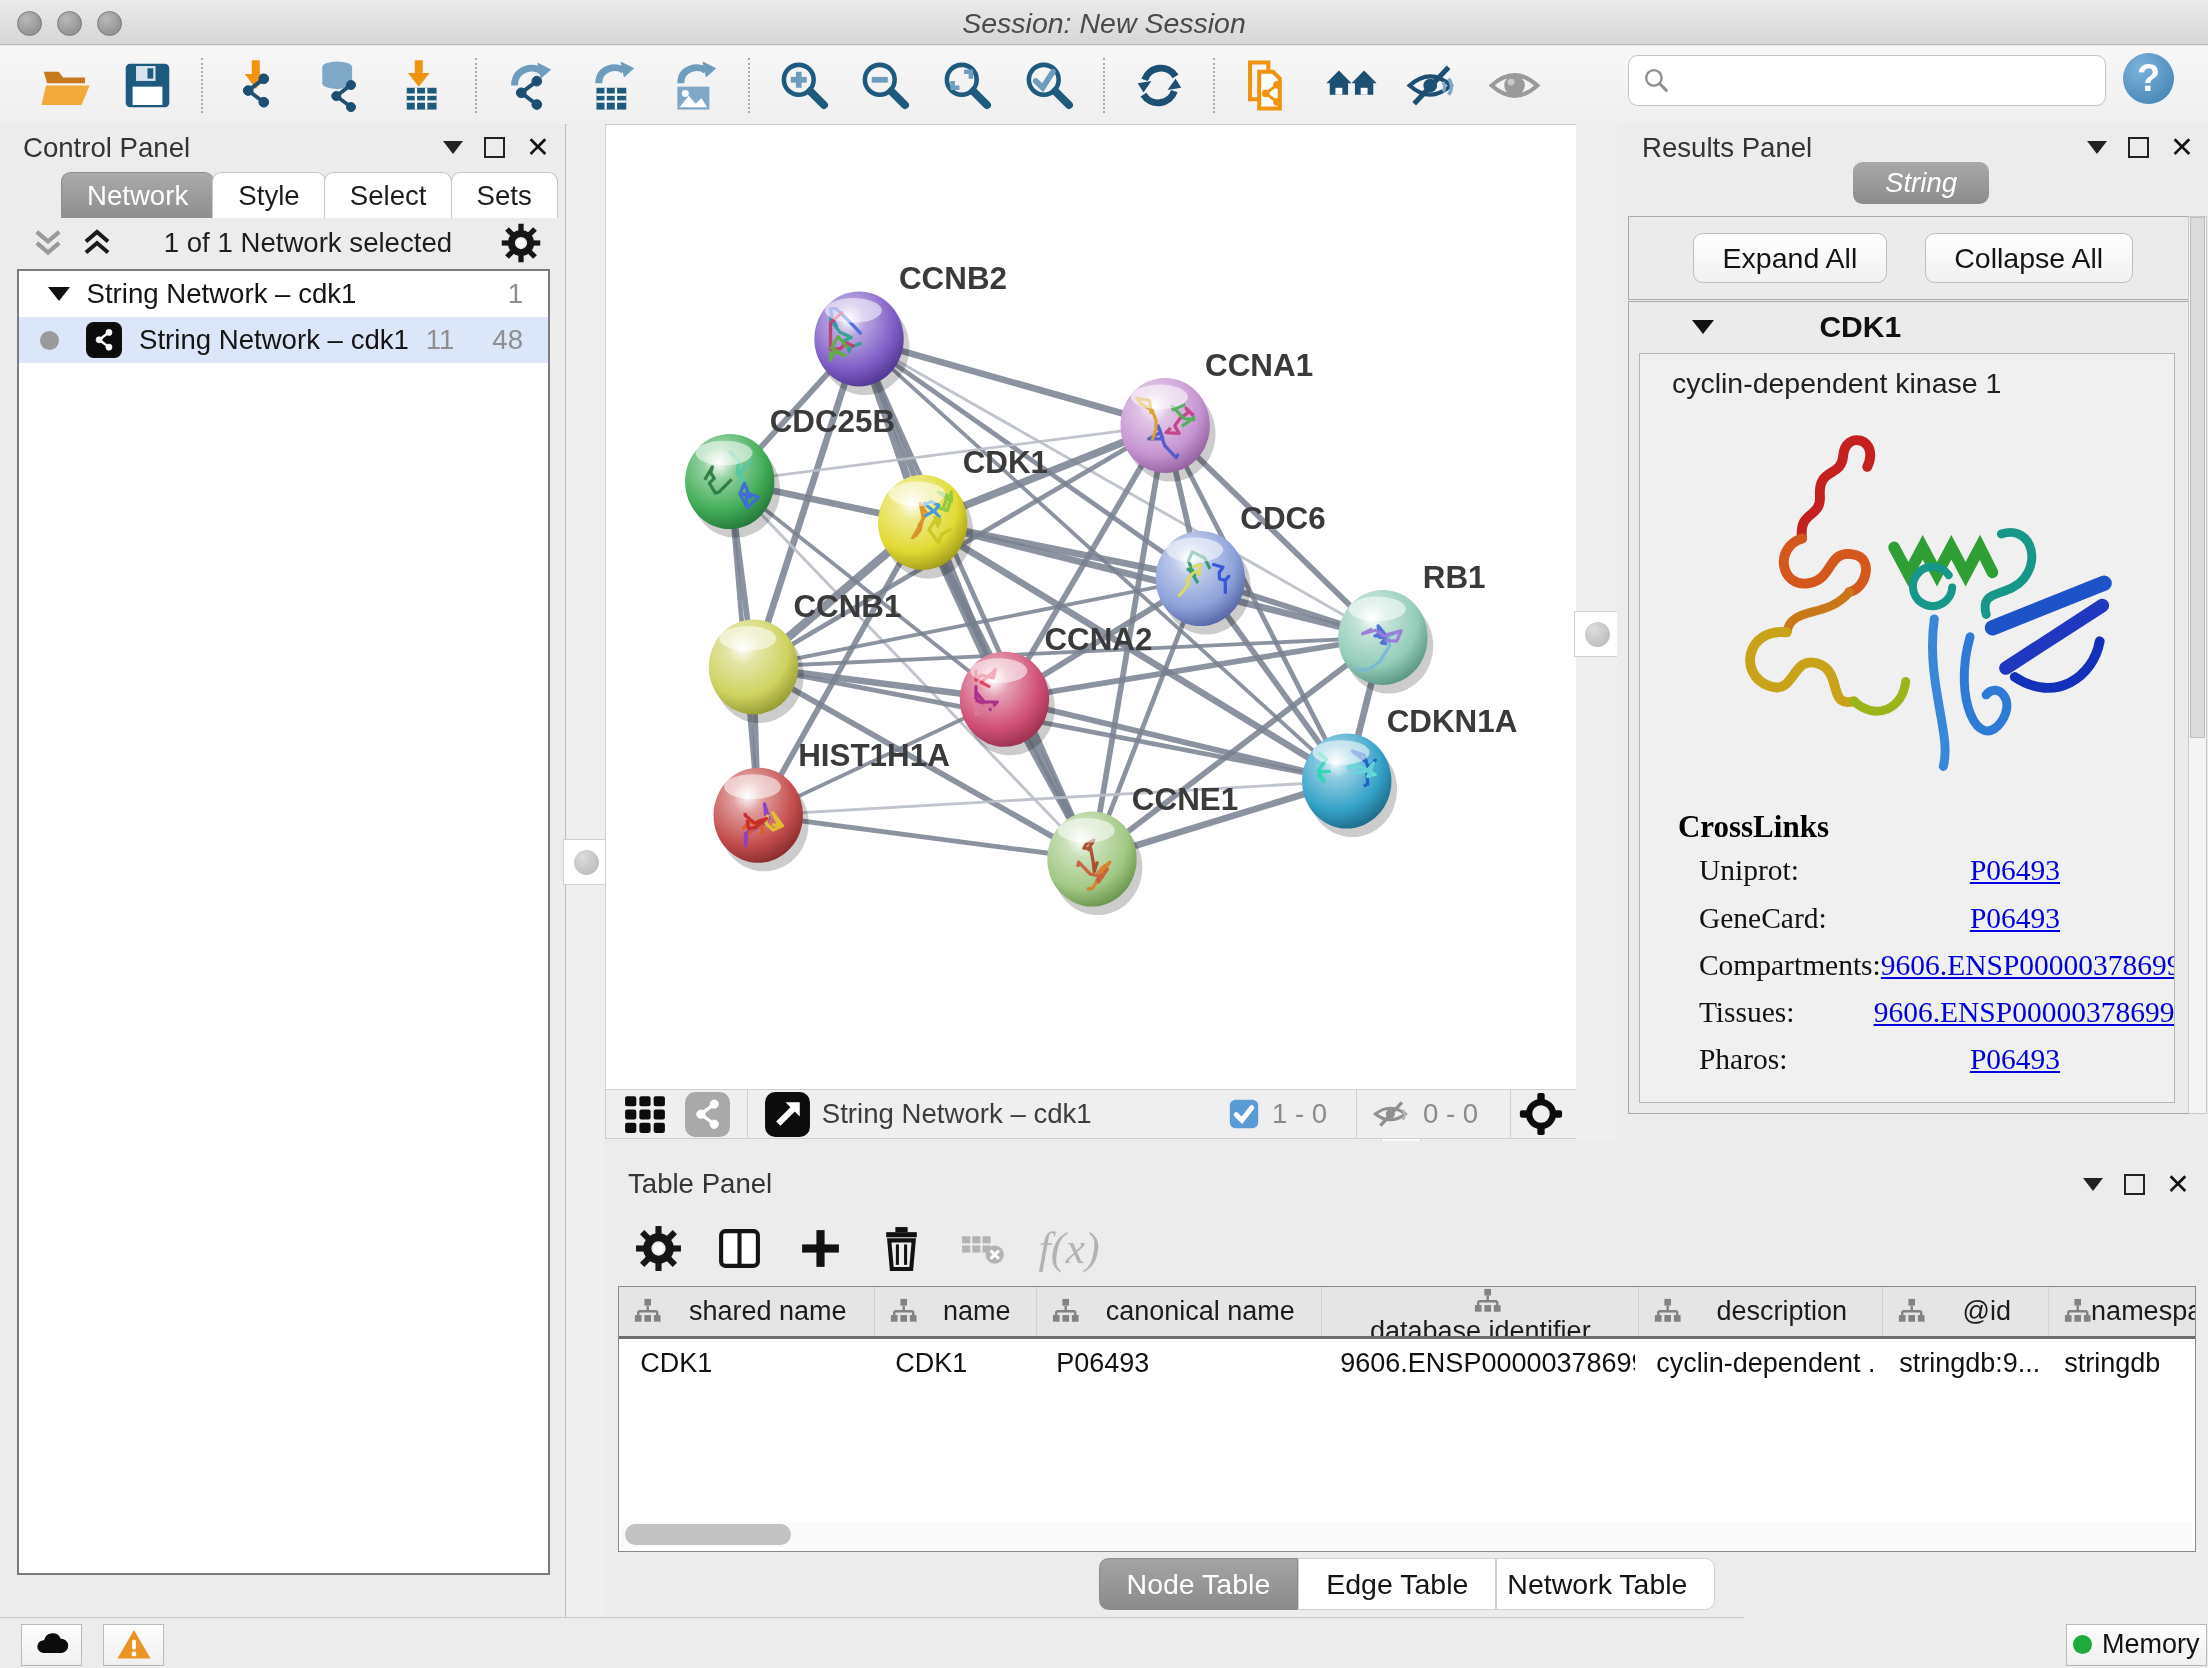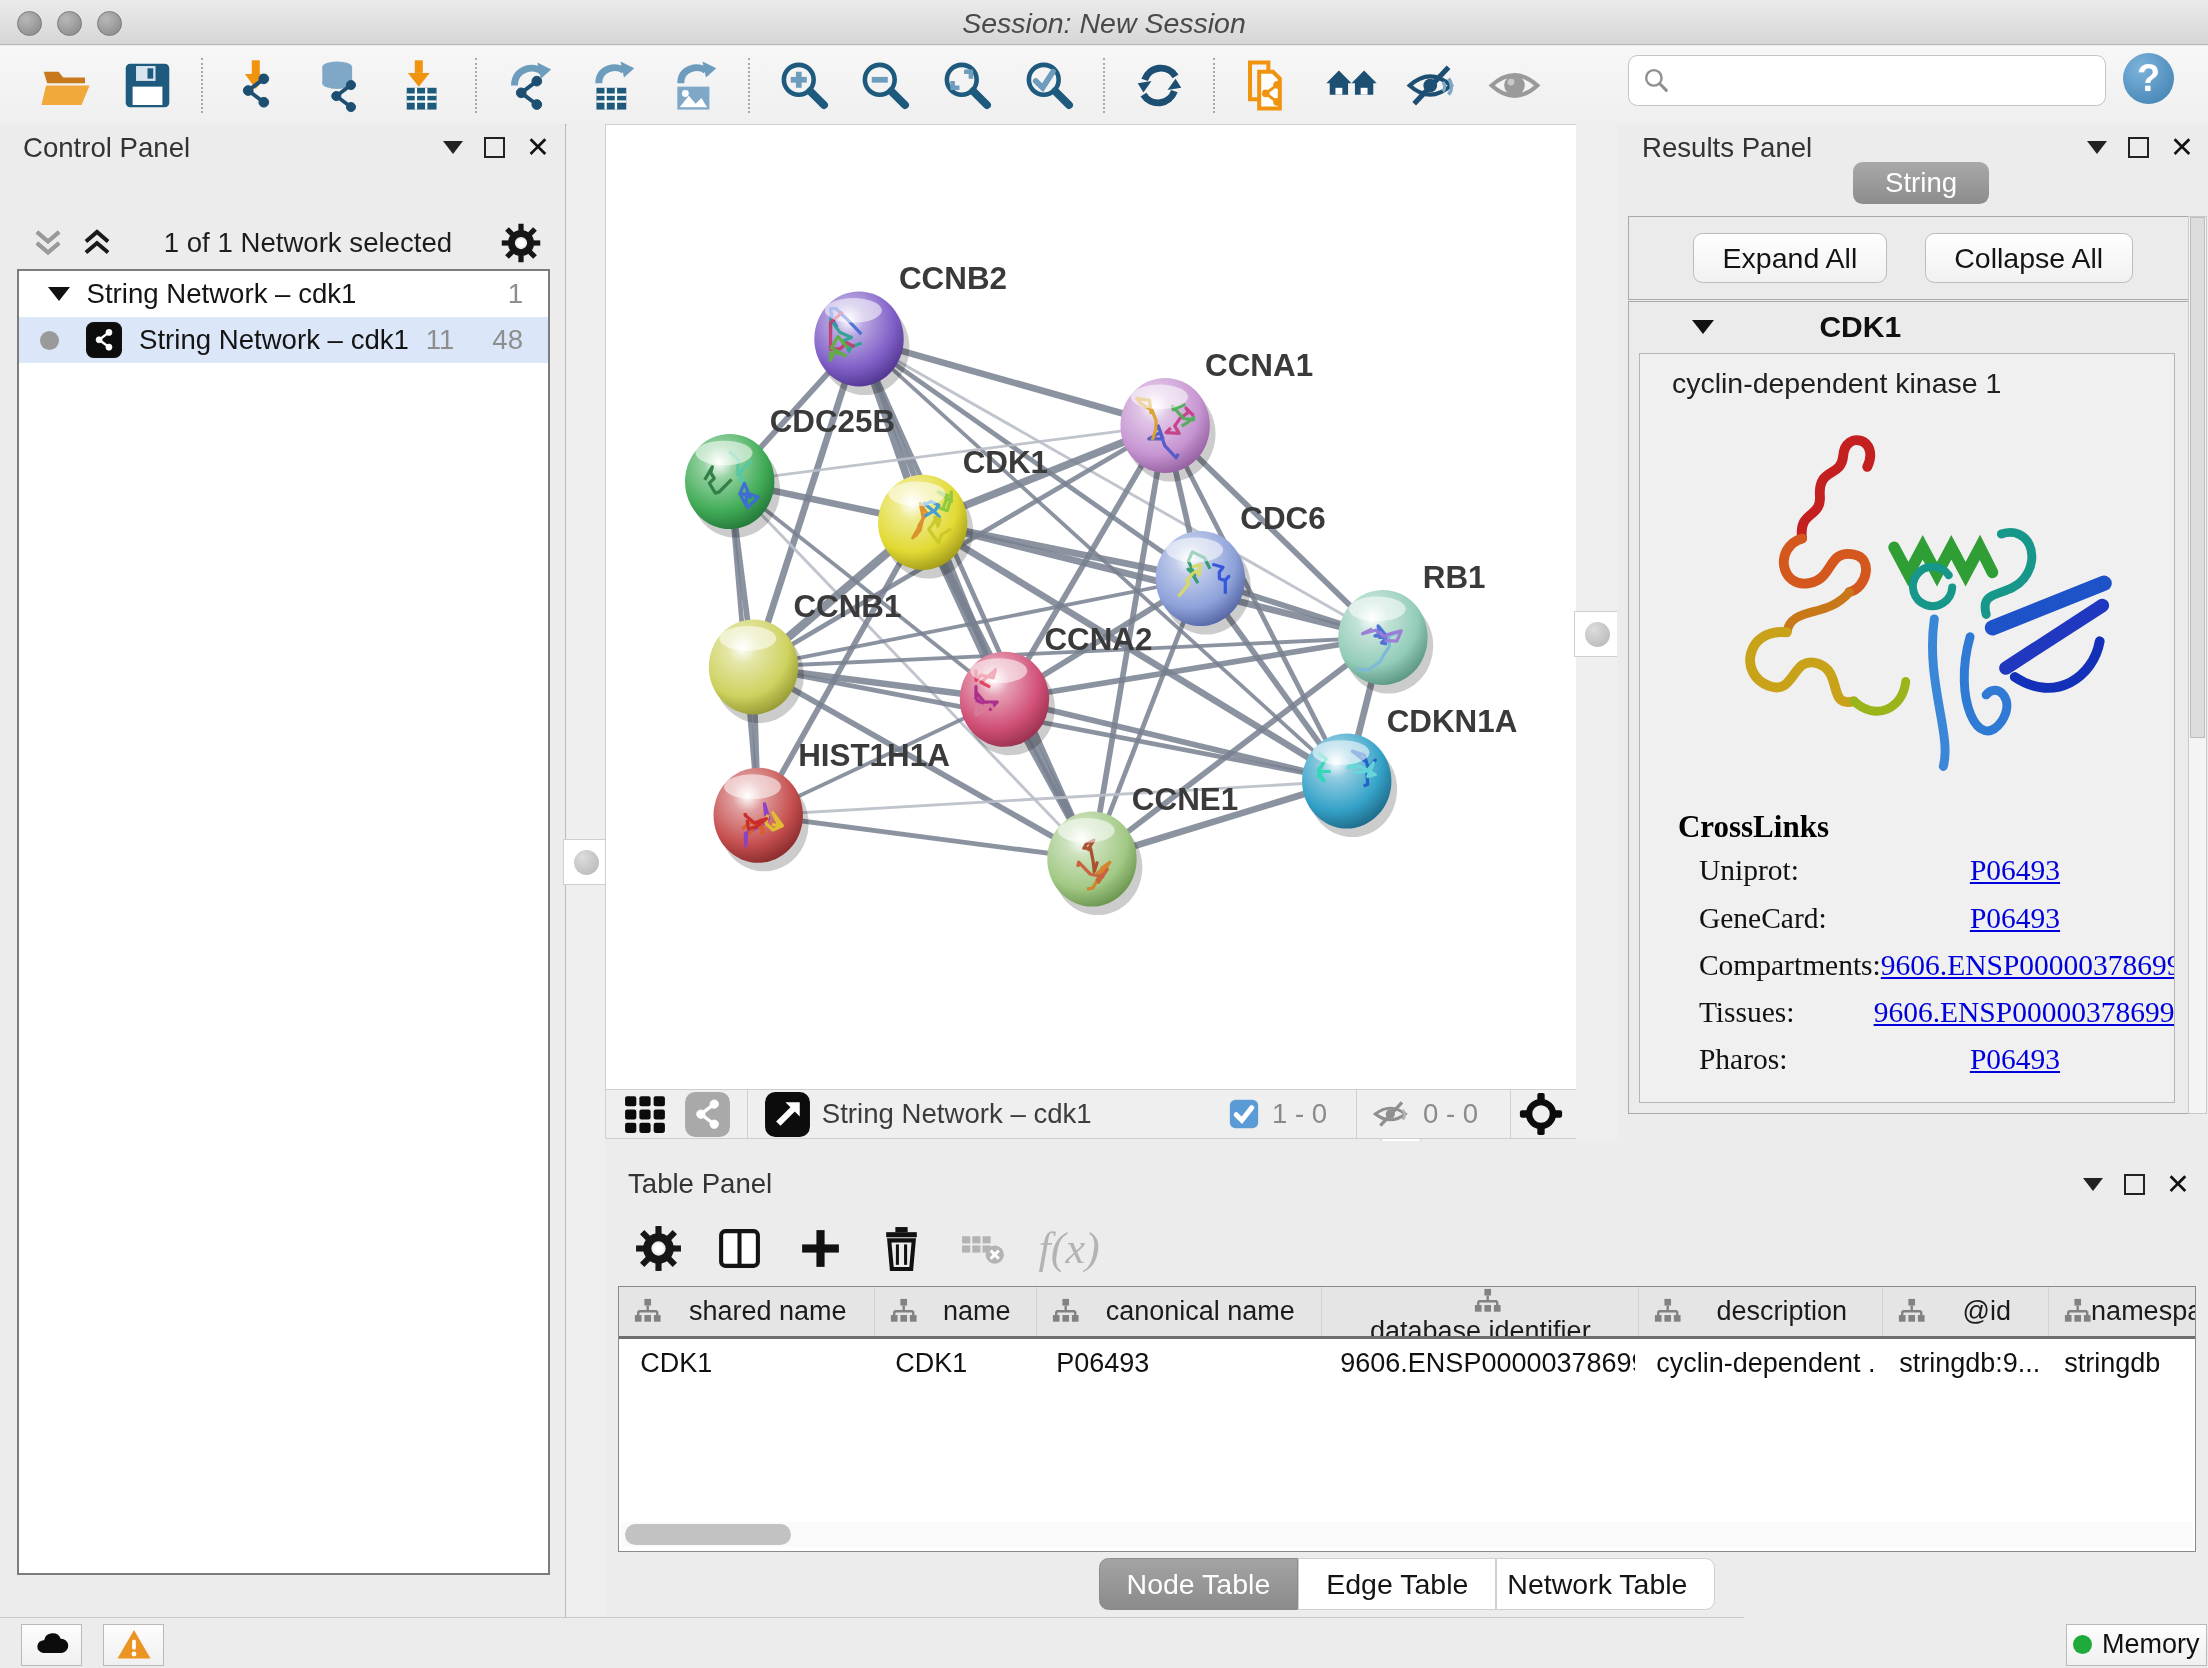--- a/index.html
+++ b/index.html
@@ -56,21 +56,21 @@
   
   #net-canvas{left:605px;top:124px;width:970px;height:965px;background:#fff;border:1px solid #cfcfcf;overflow:hidden;}
   #view-toolbar{left:605px;top:1089px;width:970px;height:48px;background:#efefef;border:1px solid #cfcfcf;
     display:flex;align-items:center;font-size:27.6px;color:#8a8a8a;}
   .vt-sep{width:0;height:48px;border-left:1.9px solid #cfcfcf;margin:0 15px;}
   #vt-title{color:#3c3c3c;flex:1;margin-left:9.5px;}
   
   #results-panel{left:1617px;top:124px;width:592px;height:1018px;background:#ececec;}
   #rp-head{position:absolute;left:25px;right:15px;top:7.6px;display:flex;justify-content:space-between;align-items:center;}
   #rp-tab{position:absolute;left:236px;top:38px;padding:4.8px 32px;font-size:27.6px;color:#fff;
-     background:linear-gradient(#a9a9a9,#8c8c8c);border-radius:9.5px;}
+     background:linear-gradient(#a9a9a9,#8c8c8c);border-radius:9.5px;font-style:italic;}
   #rp-box1{position:absolute;left:11.4px;width:567px;top:92px;height:82px;background:#ebebeb;border:1.9px solid #a9a9a9;
      display:flex;align-items:center;justify-content:center;gap:38px;}
   .rp-btn{background:linear-gradient(#ffffff,#f1f1f1);border:1.9px solid #bcbcbc;border-radius:9.5px;
      font-size:28.5px;color:#141414;padding:7.6px 28.5px;}
   #rp-box2{position:absolute;left:11.4px;width:567px;top:177px;bottom:28.5px;background:#ebebeb;border:1.9px solid #a9a9a9;}
   #rp-sec-head{display:flex;align-items:center;height:49px;}
   #rp-sec-head .tri-down{margin:0 0 0 63px;}
   #rp-protein-name{font-size:30px;font-weight:bold;margin-left:105px;color:#111;}
   #rp-inner{position:absolute;left:9.5px;right:21px;top:51px;bottom:9.5px;background:#f0f0f0;border:1.9px solid #b5b5b5;overflow:hidden;}
   #rp-desc{font-size:28.5px;color:#202020;margin:13.3px 0 0 32px;}
@@ -457,20 +457,26 @@
 
   <div id="control-panel" class="abs">
     <div id="cp-head">
       <span class="panel-title">Control Panel</span>
       <span class="panel-ctrl">
         <span class="pc-min"></span>
         <span class="pc-float"></span>
         <span class="pc-close">✕</span>
       </span>
     </div>
+    <div class="tabs-row" id="cp-tabs">
+        <div class="tab active">Network</div>
+        <div class="tab">Style</div>
+        <div class="tab">Select</div>
+        <div class="tab">Sets</div>
+      </div>
     <div id="cp-subhead">
       <svg class="abs" style="left:32px;width:38px;height:38px;position:static;margin-left:28.5px" viewBox="0 0 48 48">
           <g stroke="#9a9a9a">
             <use href="#i-chevdd"></use>
           </g>
           <use href="#i-chevdd" stroke="#9a9a9a"></use>
         </svg>
       <svg style="width:38px;height:38px;margin-left:11.4px" viewBox="0 0 48 48">
           <use href="#i-chevuu" stroke="#1a1a1a"></use>
         </svg>

